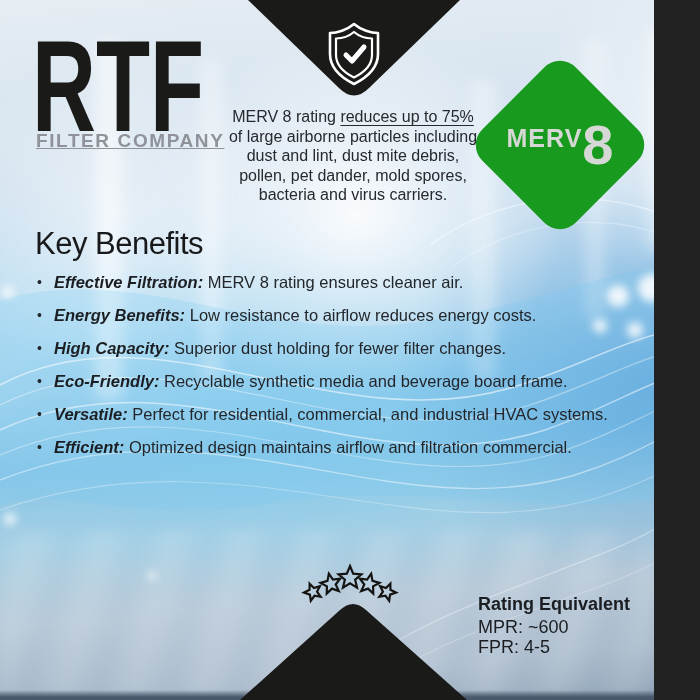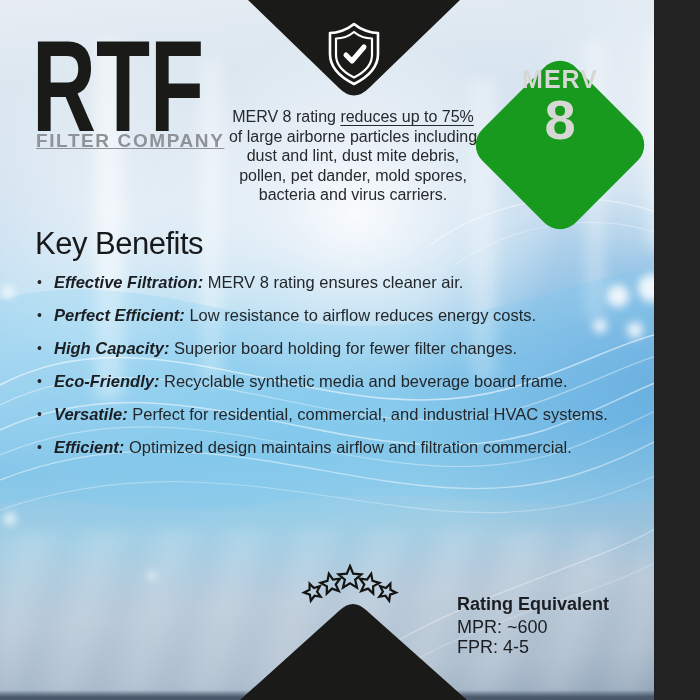--- a/index.html
+++ b/index.html
@@ -43,21 +43,21 @@
   }
   .intro .u{text-decoration:underline;text-underline-offset:3px;margin-top:12px;}
 
   
   .diamond{
     position:absolute;left:494px;top:79px;width:132px;height:132px;
     background:#189a1e;border-radius:22px;transform:rotate(45deg);
   }
   .diamond-content{
     position:absolute;left:494px;top:79px;width:132px;height:132px;
-    display:flex;flex-direction:column;align-items:center;
+    display:flex;flex-direction:row;align-items:center;justify-content:center;
     color:#d6d8d5;text-align:center;
   }
   .diamond-label{font-size:25px;font-weight:bold;letter-spacing:1px;margin-top:-14px;}
   .diamond-value{font-size:56px;font-weight:bold;line-height:52px;}
 
   
   .kb-title{
     position:absolute;left:35px;top:226px;
     font-size:31px;font-weight:normal;letter-spacing:-0.5px;color:#17191b;
   }
@@ -67,21 +67,21 @@
     font-size:16.5px;line-height:33px;color:#23272b;
   }
   .kb-list li{position:relative;padding-left:17px;}
   .kb-list li::before{
     content:"\2022";position:absolute;left:0;top:0;font-size:14px;color:#23272b;
   }
   .kb-list .b{font-weight:bold;color:#1b1e22;font-style:italic;}
 
   
   .rating{
-    position:absolute;left:457px;top:594px;color:#1a1d21;font-size:18px;line-height:20.5px;
+    position:absolute;left:478px;top:594px;color:#1a1d21;font-size:18px;line-height:20.5px;
   }
   .rating-title{font-weight:bold;font-size:18px;margin-bottom:2px;}
 </style>
 </head>
 <body>
 
 <div class="canvas">
 
   <div class="bg-glow"></div>
 
@@ -136,22 +136,22 @@
 
   <div class="diamond"></div>
   <div class="diamond-content">
     <div class="diamond-label">MERV</div>
     <div class="diamond-value">8</div>
   </div>
 
   <div class="kb-title">Key Benefits</div>
   <ul class="kb-list">
     <li><span class="b">Effective Filtration:</span><span> MERV 8 rating ensures cleaner air.</span></li>
-    <li><span class="b">Perfect Efficient:</span><span> Low resistance to airflow reduces energy costs.</span></li>
-    <li><span class="b">High Capacity:</span><span> Superior board holding for fewer filter changes.</span></li>
+    <li><span class="b">Energy Benefits:</span><span> Low resistance to airflow reduces energy costs.</span></li>
+    <li><span class="b">High Capacity:</span><span> Superior dust holding for fewer filter changes.</span></li>
     <li><span class="b">Eco-Friendly:</span><span> Recyclable synthetic media and beverage board frame.</span></li>
     <li><span class="b">Versatile:</span><span> Perfect for residential, commercial, and industrial HVAC systems.</span></li>
     <li><span class="b">Efficient:</span><span> Optimized design maintains airflow and filtration commercial.</span></li>
   </ul>
 
   <svg class="abs" width="160" height="50" viewBox="0 0 160 50" style="left:275px;top:563px;">
     <defs>
       <polygon id="star" points="0,-1 0.2645,-0.364 0.951,-0.309 0.428,0.139 0.588,0.809 0,0.45 -0.588,0.809 -0.428,0.139 -0.951,-0.309 -0.2645,-0.364" fill="none" stroke="#141412" stroke-width="2.2" vector-effect="non-scaling-stroke"></polygon>
     </defs>
     <use href="#star" transform="translate(38,29) rotate(-22) scale(9)"></use>

